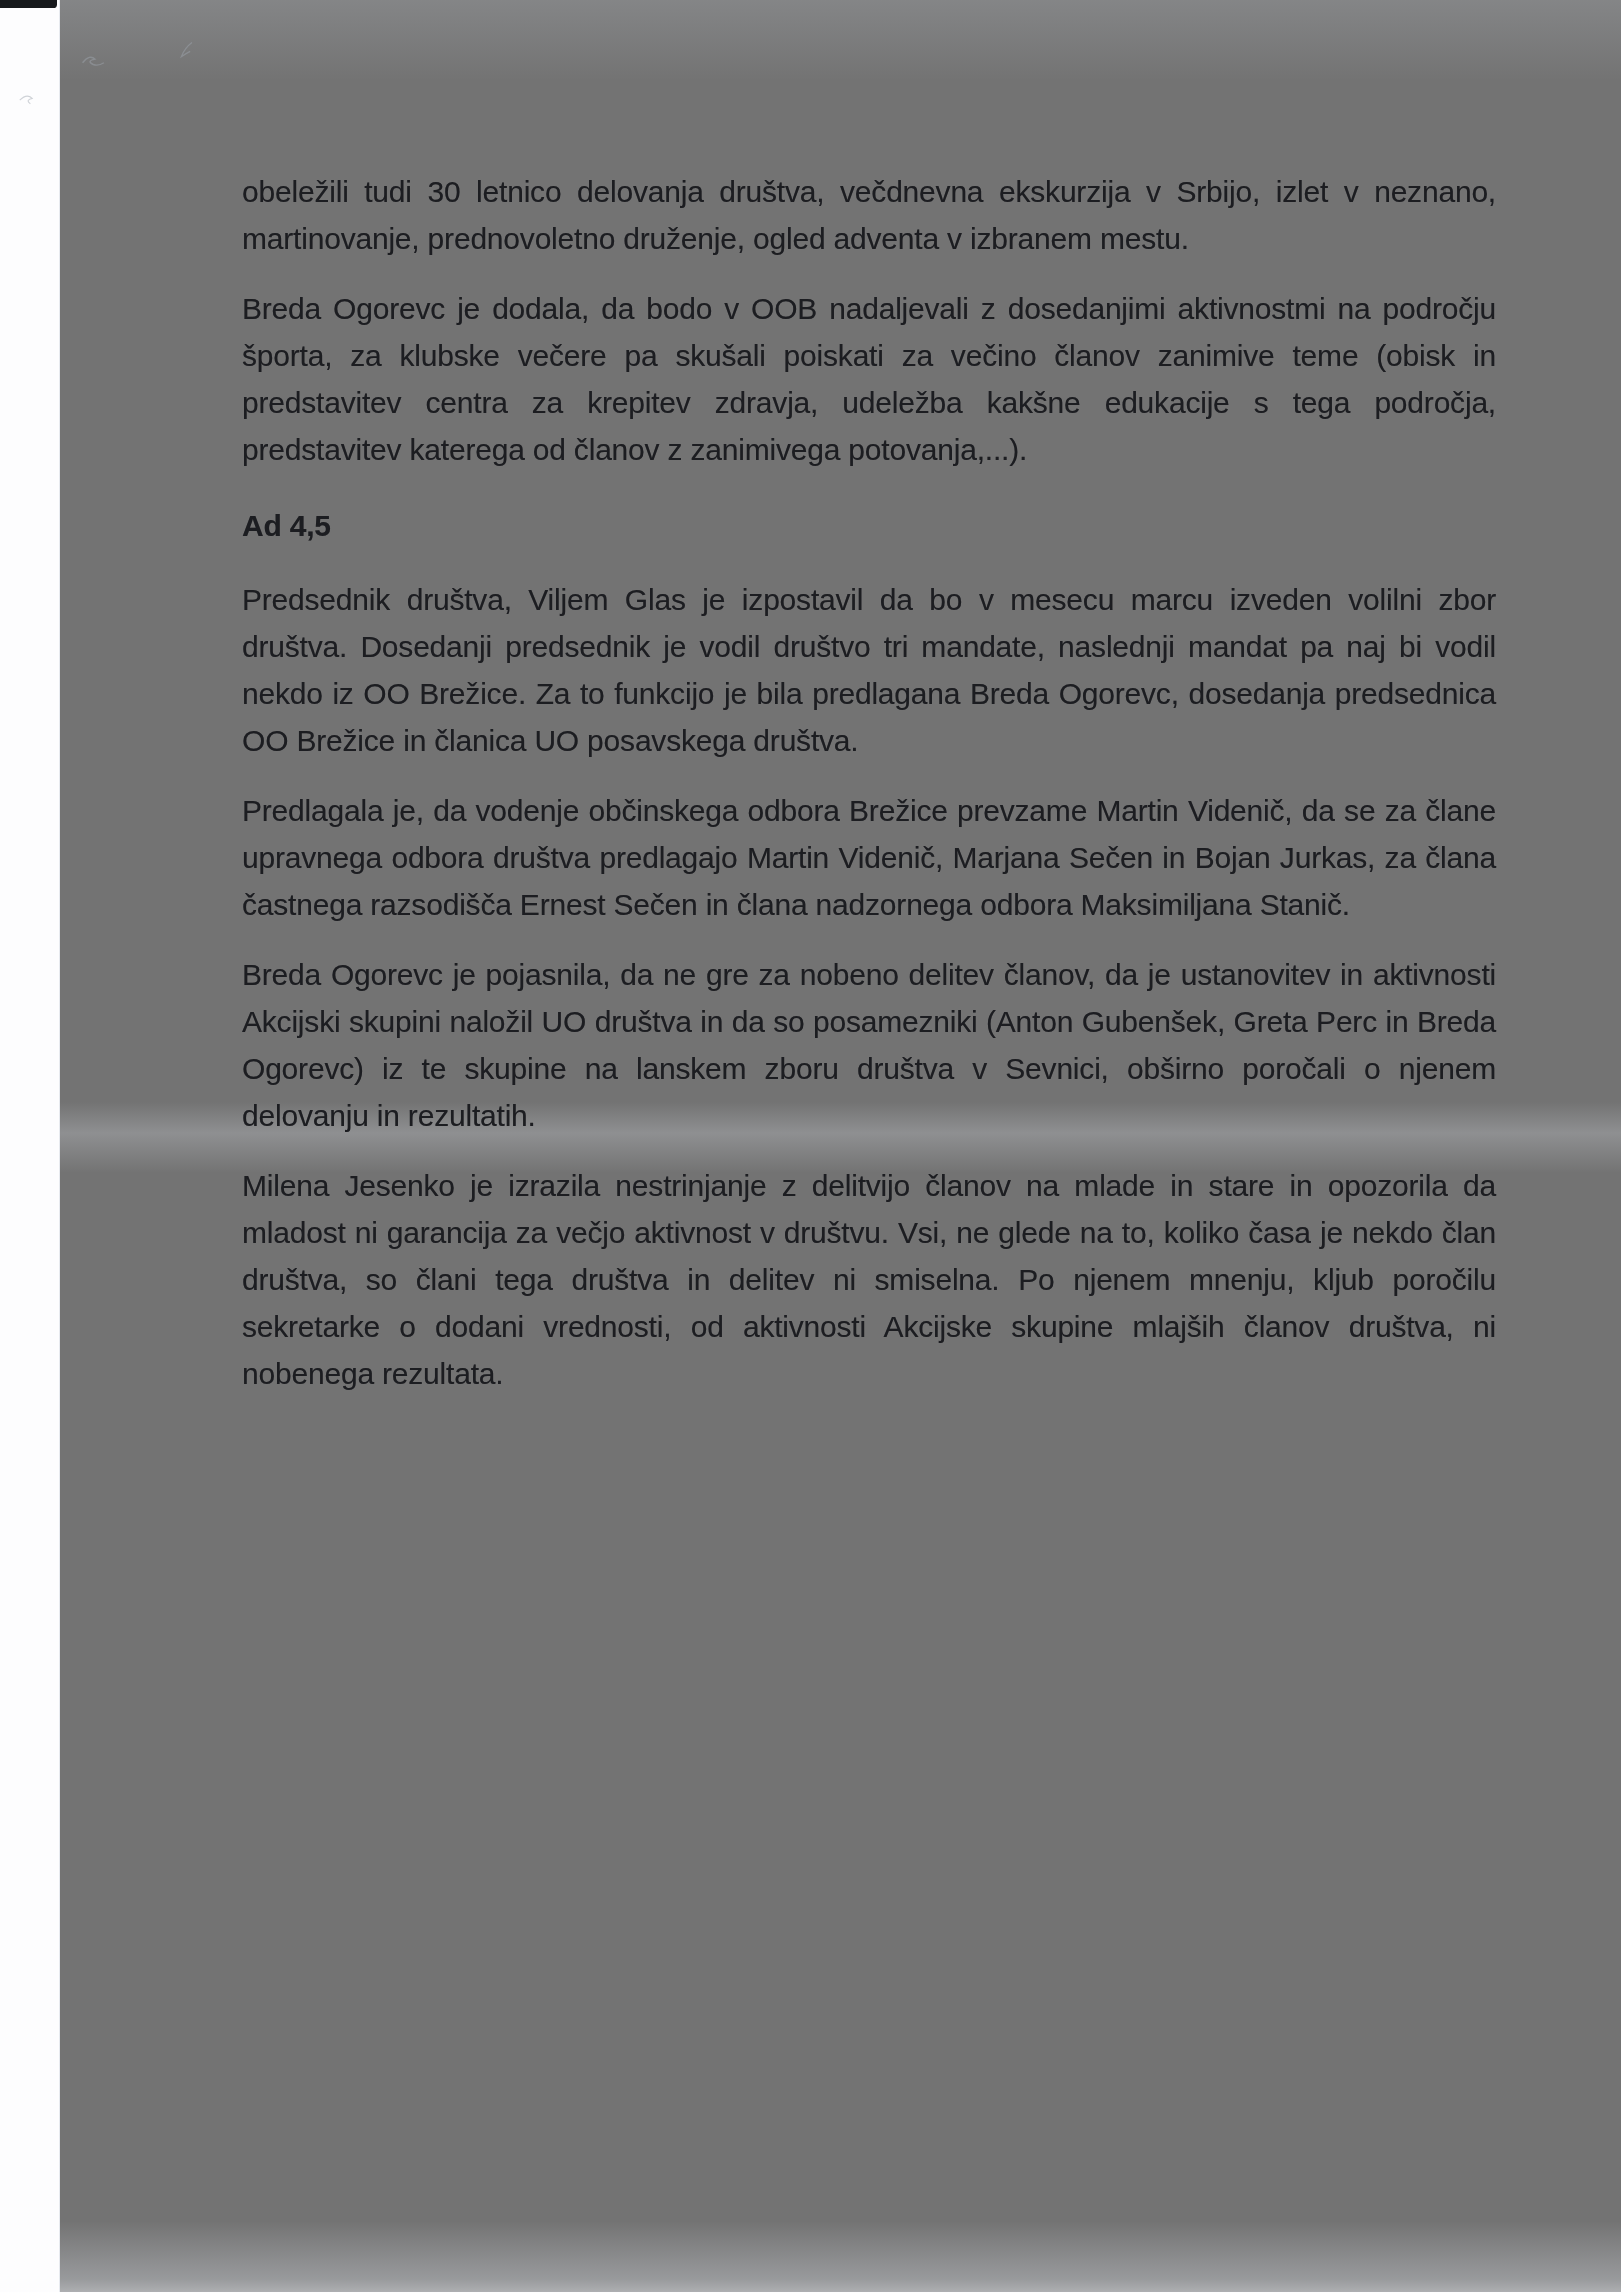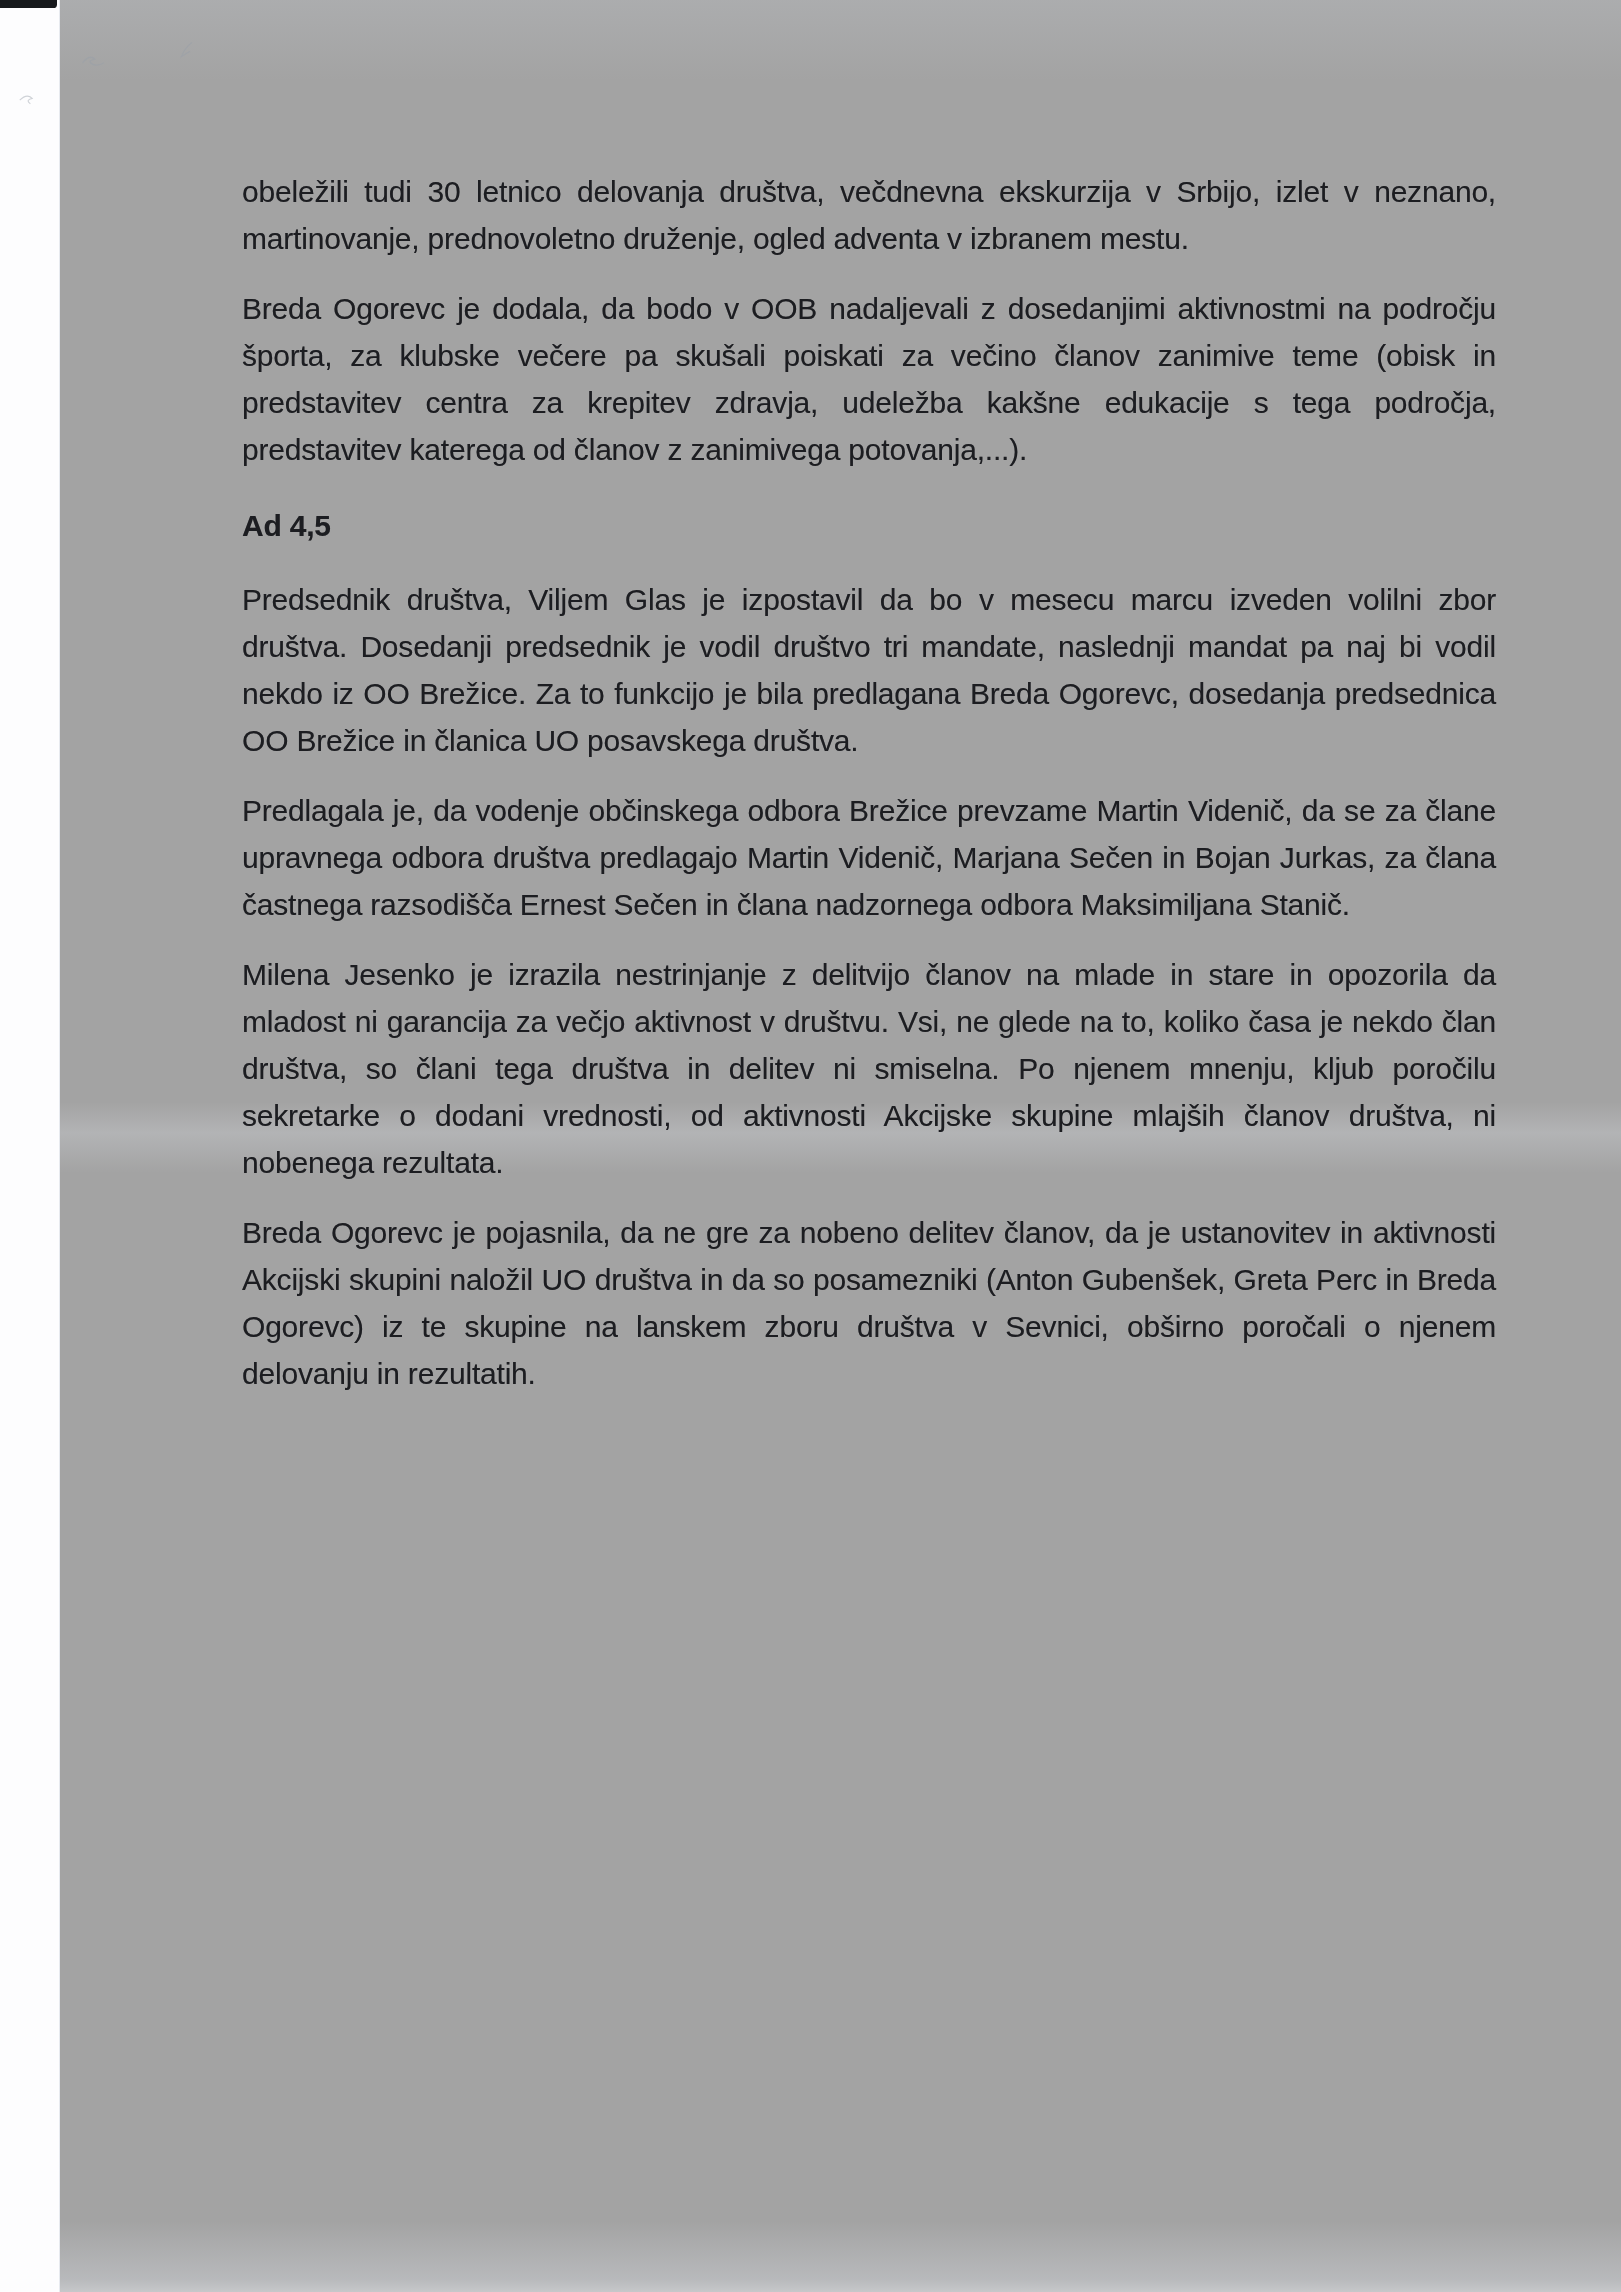--- a/index.html
+++ b/index.html
@@ -4,21 +4,21 @@
 <style>
   html, body {
     margin: 0;
     padding: 0;
     background: #eef0f3;
   }
   #page {
     position: relative;
     width: 1621px;
     height: 2293px;
-    background: #a3a3a3;
+    background: #737373;
     overflow: hidden;
     font-family: "Liberation Sans", "DejaVu Sans", sans-serif;
   }
   
   #page::before {
     content: "";
     position: absolute;
     inset: 0;
     background:
       linear-gradient(180deg, rgba(210,216,224,0.18) 0px, rgba(210,216,224,0) 81px),
@@ -85,18 +85,18 @@
   <svg class="pencil-mark" style="left:16px; top:86px;" width="27" height="23" viewBox="0 0 30 26">
     <path d="M4 16 q8 -8 14 -2 q-8 2 -2 6" stroke="#aab0b8" stroke-width="1.3" fill="none"></path>
   </svg>
 
   <div class="content">
     <p>obeležili tudi 30 letnico delovanja društva, večdnevna ekskurzija v Srbijo, izlet v neznano, martinovanje, prednovoletno druženje, ogled adventa v izbranem mestu.</p>
     <p>Breda Ogorevc je dodala, da bodo v OOB nadaljevali z dosedanjimi aktivnostmi na področju športa, za klubske večere pa skušali poiskati za večino članov zanimive teme (obisk in predstavitev centra za krepitev zdravja, udeležba kakšne edukacije s tega področja, predstavitev katerega od članov z zanimivega potovanja,...).</p>
     <p class="block-heading">Ad 4,5</p>
     <p>Predsednik društva, Viljem Glas je izpostavil da bo v mesecu marcu izveden volilni zbor društva. Dosedanji predsednik je vodil društvo tri mandate, naslednji mandat pa naj bi vodil nekdo iz OO Brežice. Za to funkcijo je bila predlagana Breda Ogorevc, dosedanja predsednica OO Brežice in članica UO posavskega društva.</p>
     <p>Predlagala je, da vodenje občinskega odbora Brežice prevzame Martin Videnič, da se za člane upravnega odbora društva predlagajo Martin Videnič, Marjana Sečen in Bojan Jurkas, za člana častnega razsodišča Ernest Sečen in člana nadzornega odbora Maksimiljana Stanič.</p>
+    <p>Breda Ogorevc je pojasnila, da ne gre za nobeno delitev članov, da je ustanovitev in aktivnosti Akcijski skupini naložil UO društva in da so posamezniki (Anton Gubenšek, Greta Perc in Breda Ogorevc) iz te skupine na lanskem zboru društva v Sevnici, obširno poročali o njenem delovanju in rezultatih.</p>
     <p>Milena Jesenko je izrazila nestrinjanje z delitvijo članov na mlade in stare in opozorila da mladost ni garancija za večjo aktivnost v društvu. Vsi, ne glede na to, koliko časa je nekdo član društva, so člani tega društva in delitev ni smiselna. Po njenem mnenju, kljub poročilu sekretarke o dodani vrednosti, od aktivnosti Akcijske skupine mlajših članov društva, ni nobenega rezultata.</p>
-    <p>Breda Ogorevc je pojasnila, da ne gre za nobeno delitev članov, da je ustanovitev in aktivnosti Akcijski skupini naložil UO društva in da so posamezniki (Anton Gubenšek, Greta Perc in Breda Ogorevc) iz te skupine na lanskem zboru društva v Sevnici, obširno poročali o njenem delovanju in rezultatih.</p>
   </div>
 
 </div>
 
 
 </body></html>

